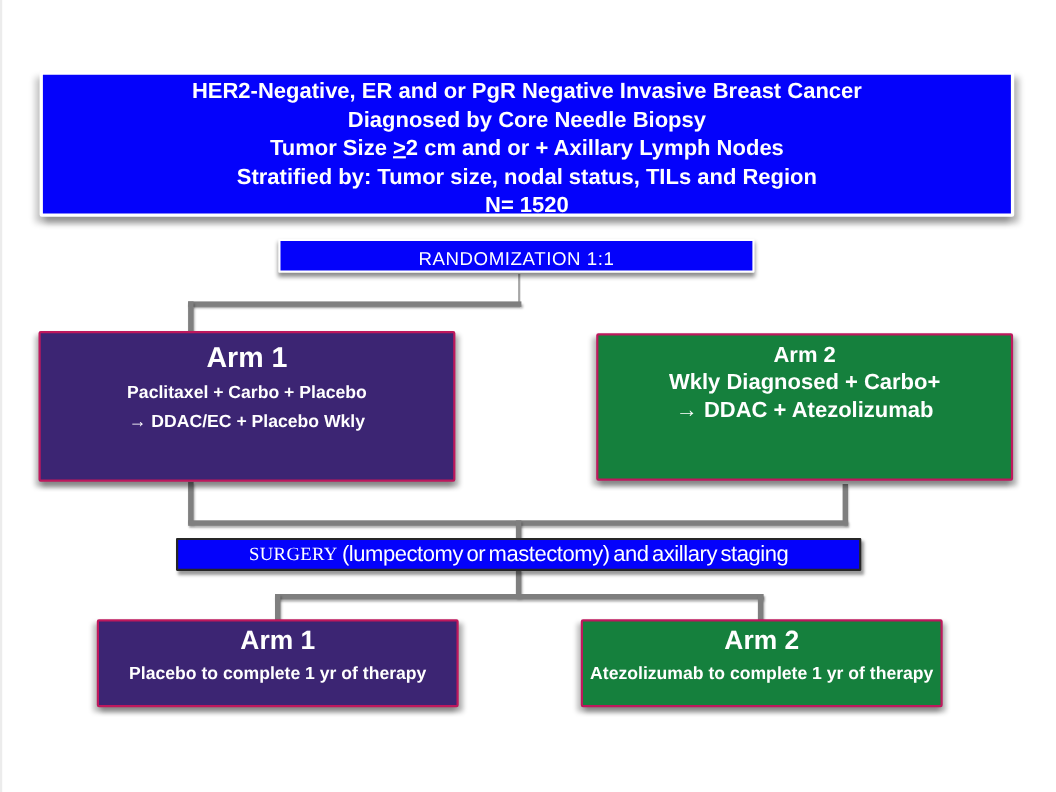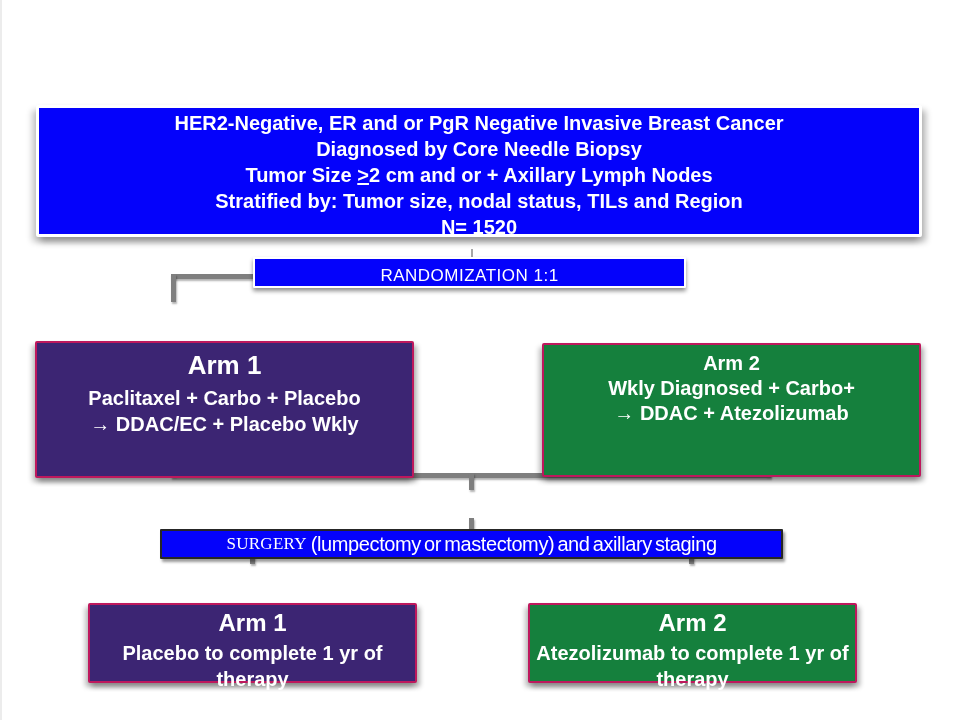--- a/index.html
+++ b/index.html
@@ -1,21 +1,21 @@
 <!DOCTYPE html>
 <html><head>
 <meta charset="utf-8">
 <style>
   html,body{margin:0;padding:0;background:#ffffff;}
   .slide{
     position:relative;width:960px;height:720px;background:#ffffff;overflow:hidden;
     font-family:"Liberation Sans", sans-serif;
   }
   .edge-line{position:absolute;left:0;top:0;width:2px;height:720px;background:#ececec;}
-  .box{position:absolute;box-sizing:border-box;color:#ffffff;text-align:center;z-index:2;margin-top:40px;}
+  .box{position:absolute;box-sizing:border-box;color:#ffffff;text-align:center;z-index:2;}
   .shadowed{box-shadow:-4px 5px 6px rgba(0,0,0,0.22), 4px 5px 6px rgba(0,0,0,0.28);}
   .blue{background:#0402fb;}
   .purple{background:#3c2573;}
   .green{background:#15803d;}
 
   .eligibility{
     left:36px;top:65px;width:886px;height:132px;
     border:3px solid #ffffff;border-radius:2px;
     font-weight:bold;font-size:20px;line-height:26px;padding-top:2px;
   }
@@ -30,21 +30,21 @@
     border:2px solid #be185d;border-radius:2px;
     box-shadow:-3px 4px 5px rgba(0,0,0,0.25), 3px 4px 5px rgba(0,0,0,0.3);
     font-weight:bold;
   }
   .arm1-chemo{left:35px;top:301px;width:379px;height:137px;padding-top:6px;}
   .arm2-chemo{left:542px;top:303px;width:379px;height:134px;padding-top:6px;}
   .arm1-adj{left:88px;top:563px;width:329px;height:80px;padding-top:3px;}
   .arm2-adj{left:528px;top:563px;width:329px;height:80px;padding-top:3px;}
   .arm-title-lg{font-size:26px;line-height:32px;margin-bottom:4px;}
   .arm-title-md{font-size:24px;line-height:30px;margin-bottom:2px;}
-  .arm-line{font-size:20px;line-height:26px;}
+  .arm-line{font-size:16px;line-height:26px;}
   .arm-line-tight{font-size:20px;line-height:25px;}
   .surgery{
     left:160px;top:489px;width:623px;height:30px;
     border:2px solid #262626;border-radius:1px;
     box-shadow:2px 3px 3px rgba(0,0,0,0.4);
     display:flex;align-items:center;justify-content:center;white-space:pre;
   }
   .surgery .pre{font-size:17px;font-weight:normal;letter-spacing:0.3px;font-family:Liberation Serif, serif;}
   .surgery .det{font-size:20px;font-weight:normal;letter-spacing:-0.4px;word-spacing:-2px;}
   .u{text-decoration:underline;}

